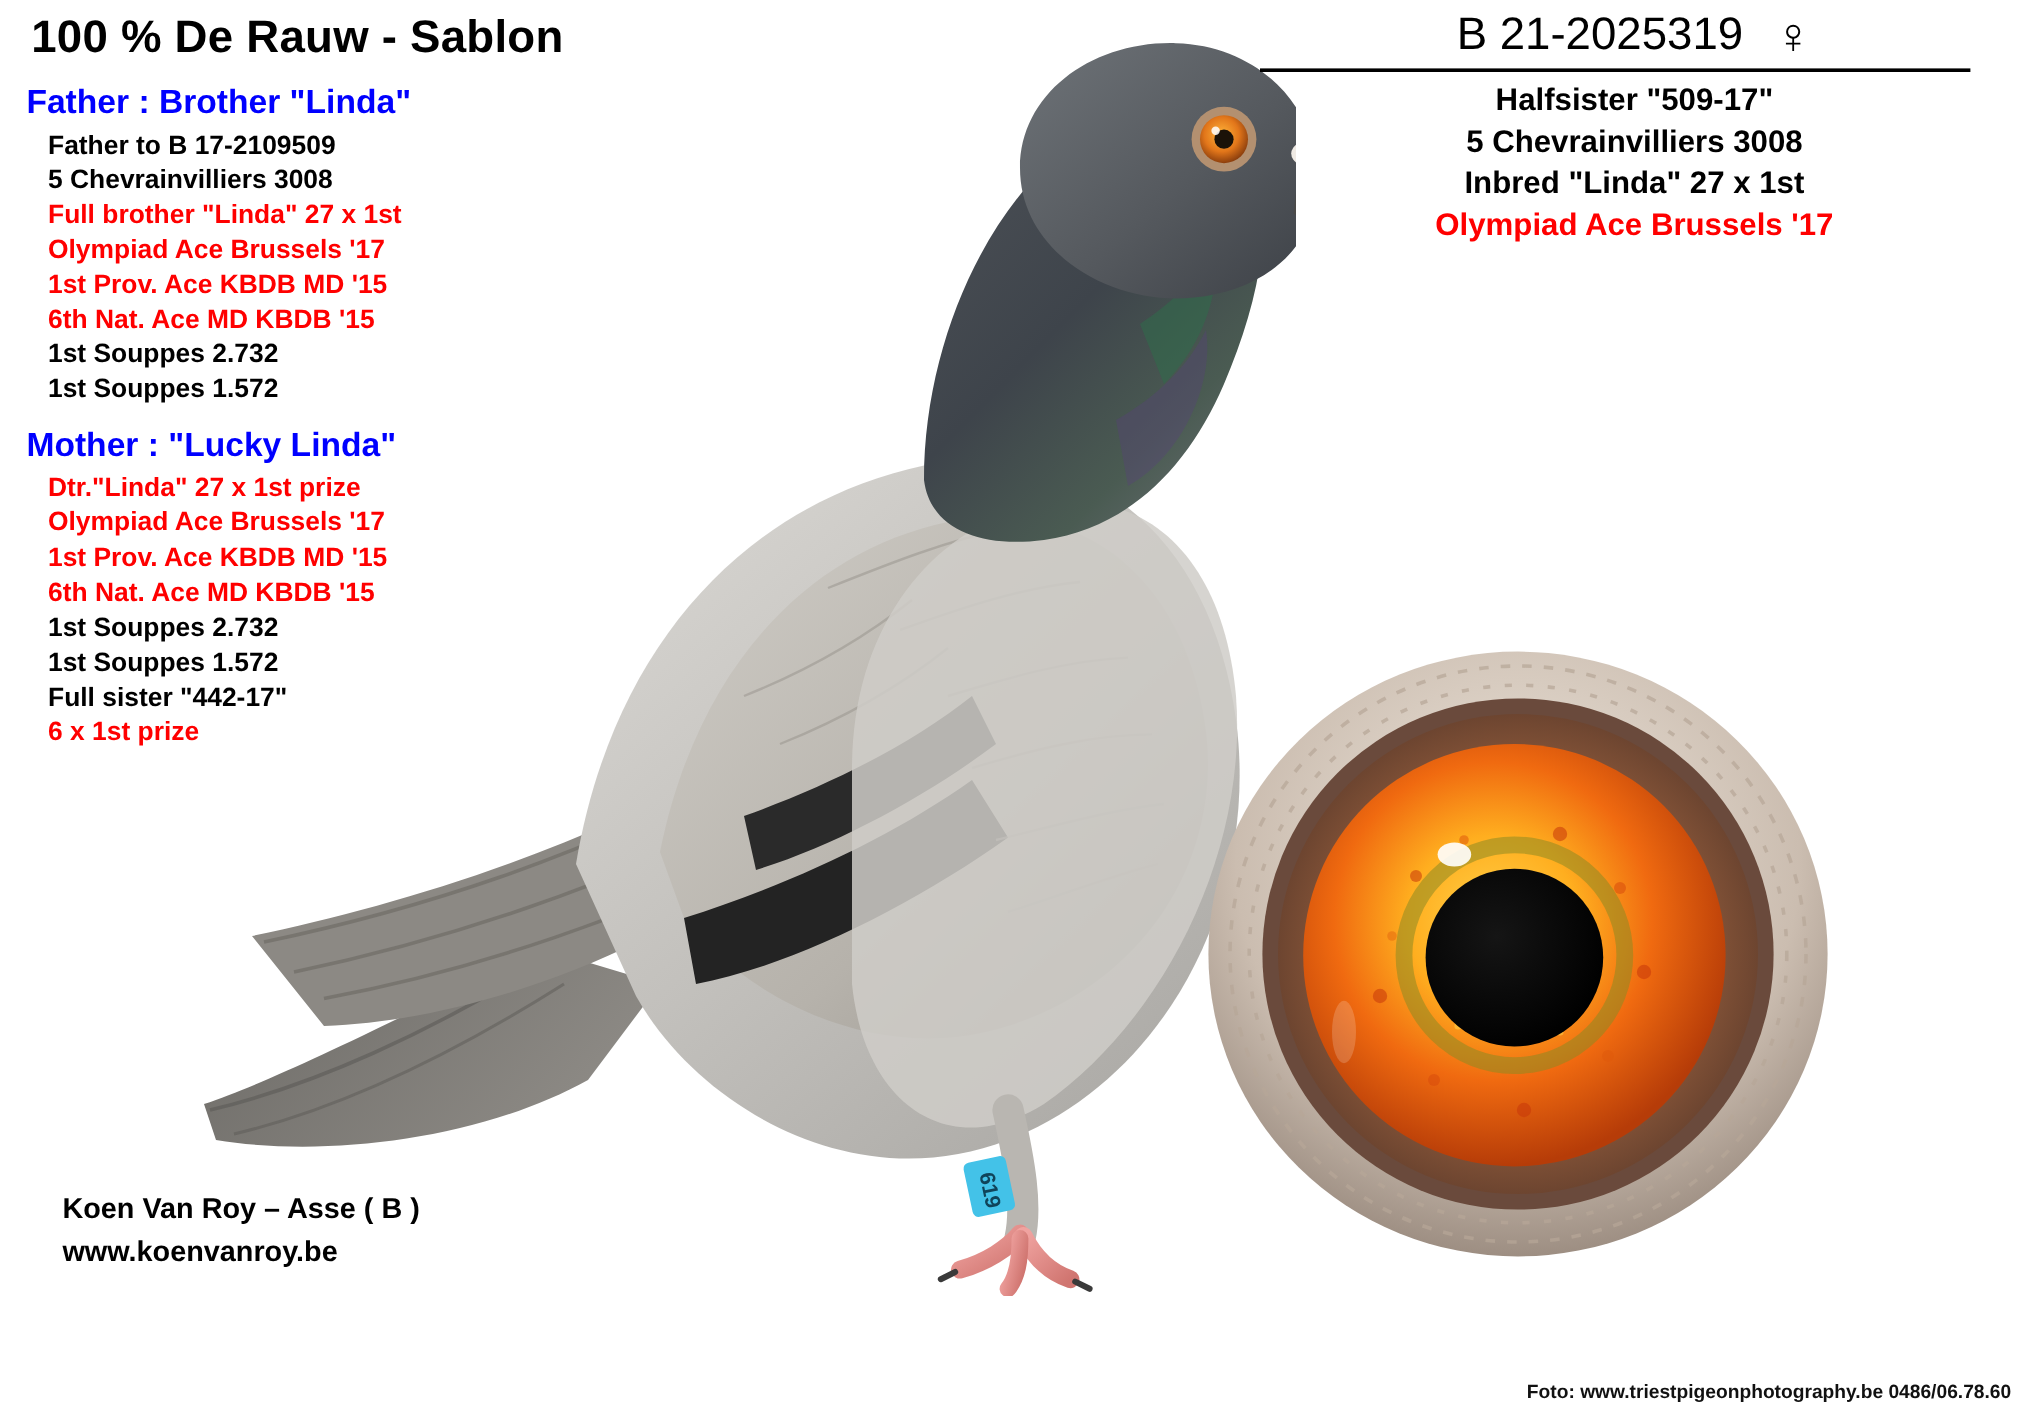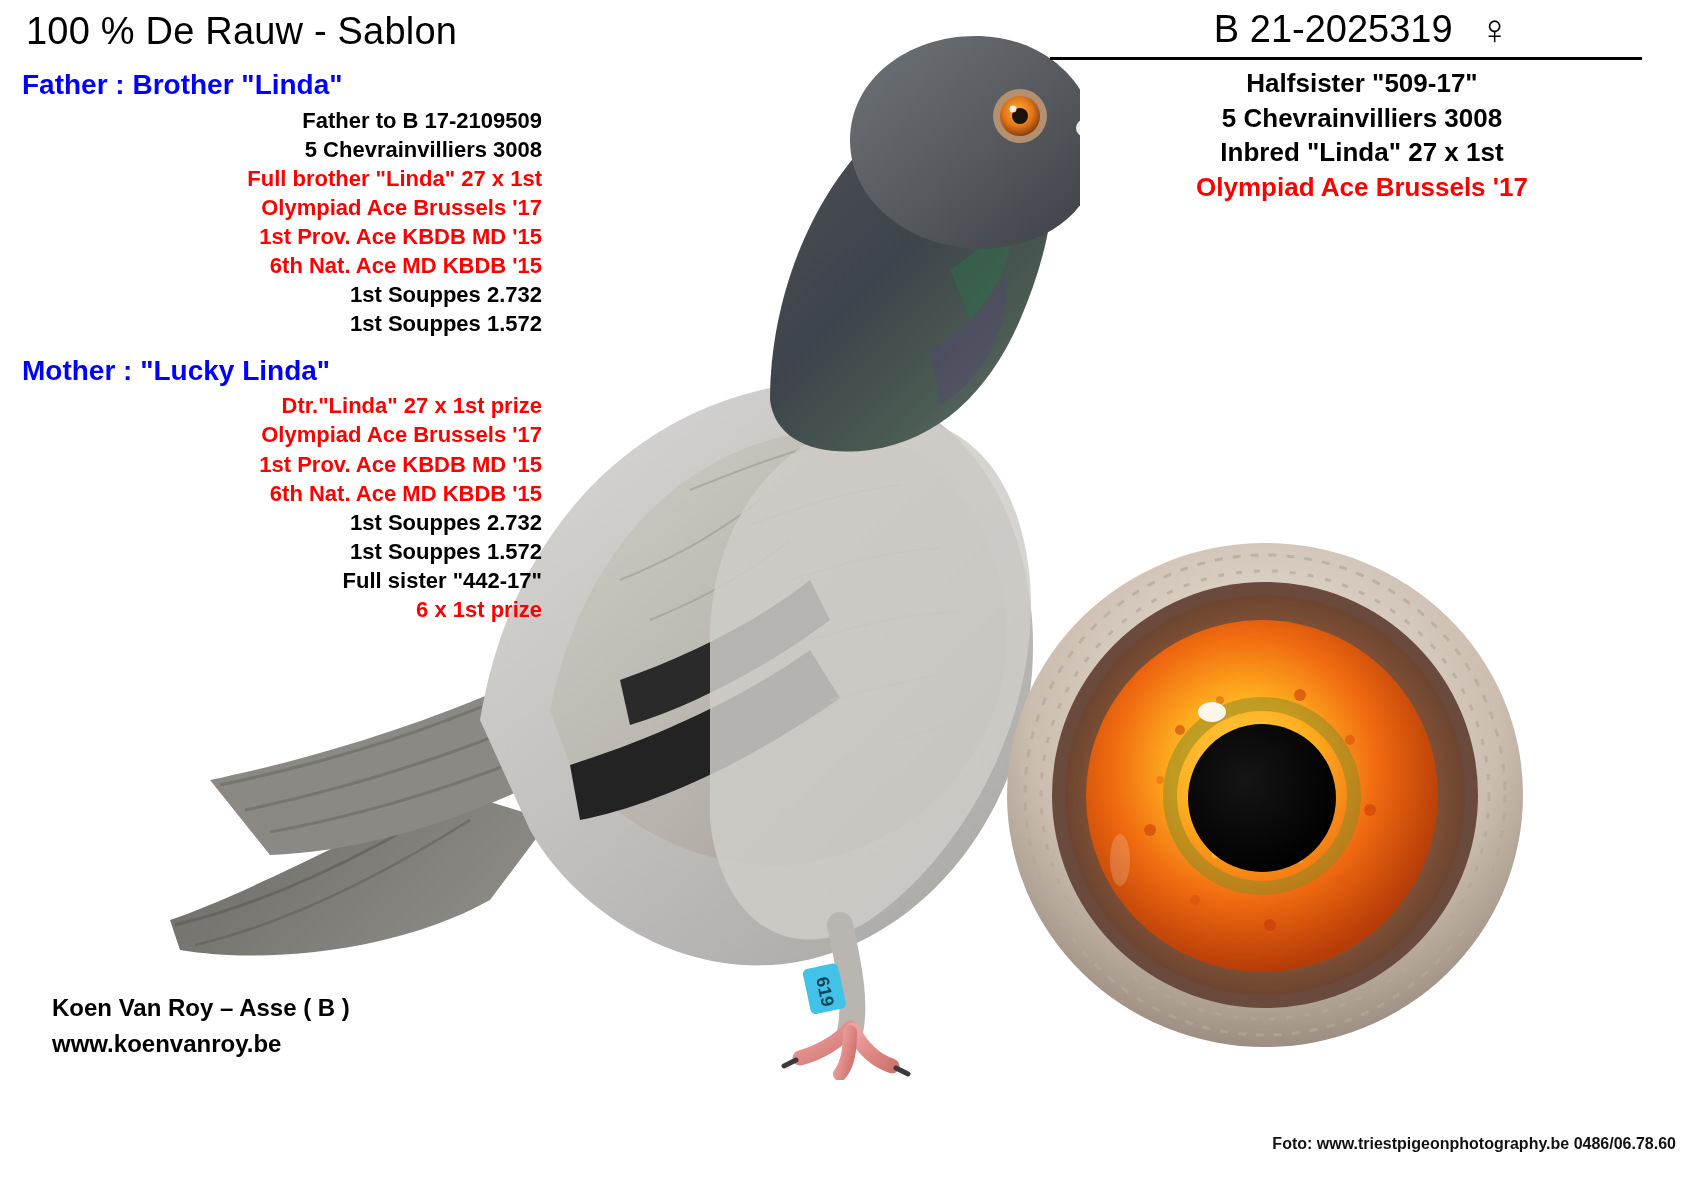--- a/index.html
+++ b/index.html
@@ -15,21 +15,21 @@
     font-family: "Liberation Sans", sans-serif;
     color: #000000;
   }
 
   
   .title-main {
     position: absolute;
     left: 26px;
     top: 10px;
     font-size: 38px;
-    font-weight: normal;
+    font-weight: bold;
     letter-spacing: 0.2px;
     white-space: nowrap;
   }
 
   
   .left-col {
     position: absolute;
     left: 22px;
     top: 68px;
     width: 520px;
@@ -44,21 +44,20 @@
   }
   .parent-head.mother {
     margin-top: 16px;
   }
   .line {
     font-size: 22px;
     font-weight: bold;
     line-height: 1.32;
     margin-left: 18px;
     white-space: nowrap;
-    text-align: right;
   }
   .line.black { color: #000000; }
   .line.red   { color: #ff0000; }
 
   
   .right-col {
     position: absolute;
     right: 18px;
     top: 8px;
     width: 640px;
@@ -103,21 +102,21 @@
     font-weight: bold;
     line-height: 1.5;
     margin-left: 28px;
   }
   .footer-left div { white-space: nowrap; }
 
   
   .photo-credit {
     position: absolute;
     right: 24px;
-    bottom: 31px;
+    bottom: 14px;
     font-size: 16px;
     font-weight: bold;
     color: #111;
     white-space: nowrap;
   }
 
   
   .pigeon {
     position: absolute;
     left: 150px;

